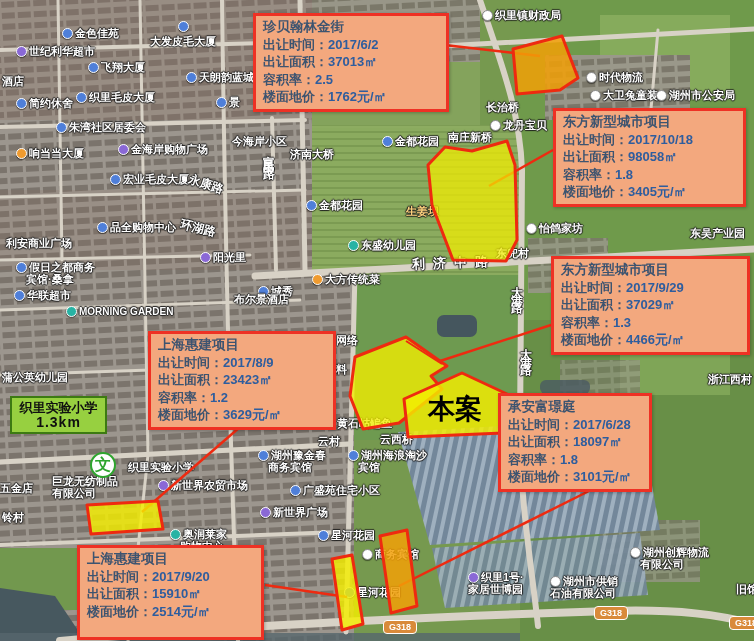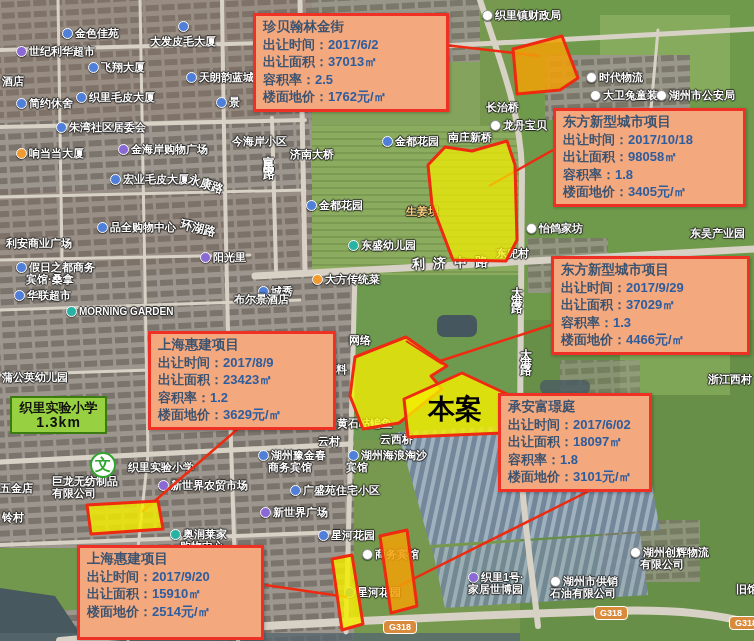--- a/index.html
+++ b/index.html
@@ -231,21 +231,21 @@
         <i class="dot dot-orange"></i>
         <span>大方传统菜</span>
       </span>
       <span class="mlabel" style="left: 258px; top: 284px;">
         <i class="dot dot-blue"></i>
         <span>城秀</span>
       </span>
       <span class="mlabel" style="left: 234px; top: 292px;">
         <span>布尔景酒店</span>
       </span>
-      <span class="mlabel" style="left: 336px; top: 333px; padding-left: 13px;">
+      <span class="mlabel" style="left: 336px; top: 333px;">
         <span>网络</span>
       </span>
       <span class="mlabel" style="left: 336px; top: 362px;">
         <span>料</span>
       </span>
       <span class="mlabel" style="left: 337px; top: 416px;">
         <span>黄石岵鳊鱼</span>
       </span>
       <span class="mlabel" style="left: 318px; top: 434px;">
         <span>云村</span>
@@ -257,21 +257,21 @@
         <i class="dot dot-blue"></i>
         <span>湖州豫金春</span>
       </span>
       <span class="mlabel" style="left: 268px; top: 460px;">
         <span>商务宾馆</span>
       </span>
       <span class="mlabel" style="left: 348px; top: 448px;">
         <i class="dot dot-blue"></i>
         <span>湖州海浪淘沙</span>
       </span>
-      <span class="mlabel" style="left: 346px; top: 460px;">
+      <span class="mlabel" style="left: 358px; top: 460px;">
         <span>宾馆</span>
       </span>
       <span class="mlabel" style="left: 290px; top: 483px;">
         <i class="dot dot-blue"></i>
         <span>广盛苑住宅小区</span>
       </span>
       <span class="mlabel" style="left: 260px; top: 505px;">
         <i class="dot dot-purple"></i>
         <span>新世界广场</span>
       </span>
@@ -448,21 +448,21 @@
         <div class="c-row"><span class="c-l">出让时间：</span><span class="c-v">2017/8/9</span></div>
         <div class="c-row"><span class="c-l">出让面积：</span><span class="c-v">23423㎡</span></div>
         <div class="c-row"><span class="c-l">容积率：</span><span class="c-v">1.2</span></div>
         <div class="c-row"><span class="c-l">楼面地价：</span><span class="c-v">3629元/㎡</span></div>
       </div>
   </div>
 
   <div class="callout" style="left: 498px; top: 393px; width: 154px; min-height: 98px;">
     <div class="c-title">承安富璟庭</div>
     <div class="c-rows">
-        <div class="c-row"><span class="c-l">出让时间：</span><span class="c-v">2017/6/02</span></div>
+        <div class="c-row"><span class="c-l">出让时间：</span><span class="c-v">2017/6/28</span></div>
         <div class="c-row"><span class="c-l">出让面积：</span><span class="c-v">18097㎡</span></div>
         <div class="c-row"><span class="c-l">容积率：</span><span class="c-v">1.8</span></div>
         <div class="c-row"><span class="c-l">楼面地价：</span><span class="c-v">3101元/㎡</span></div>
       </div>
   </div>
 
   <div class="callout" style="left: 77px; top: 545px; width: 187px; min-height: 95px;">
     <div class="c-title">上海惠建项目</div>
     <div class="c-rows">
         <div class="c-row"><span class="c-l">出让时间：</span><span class="c-v">2017/9/20</span></div>

